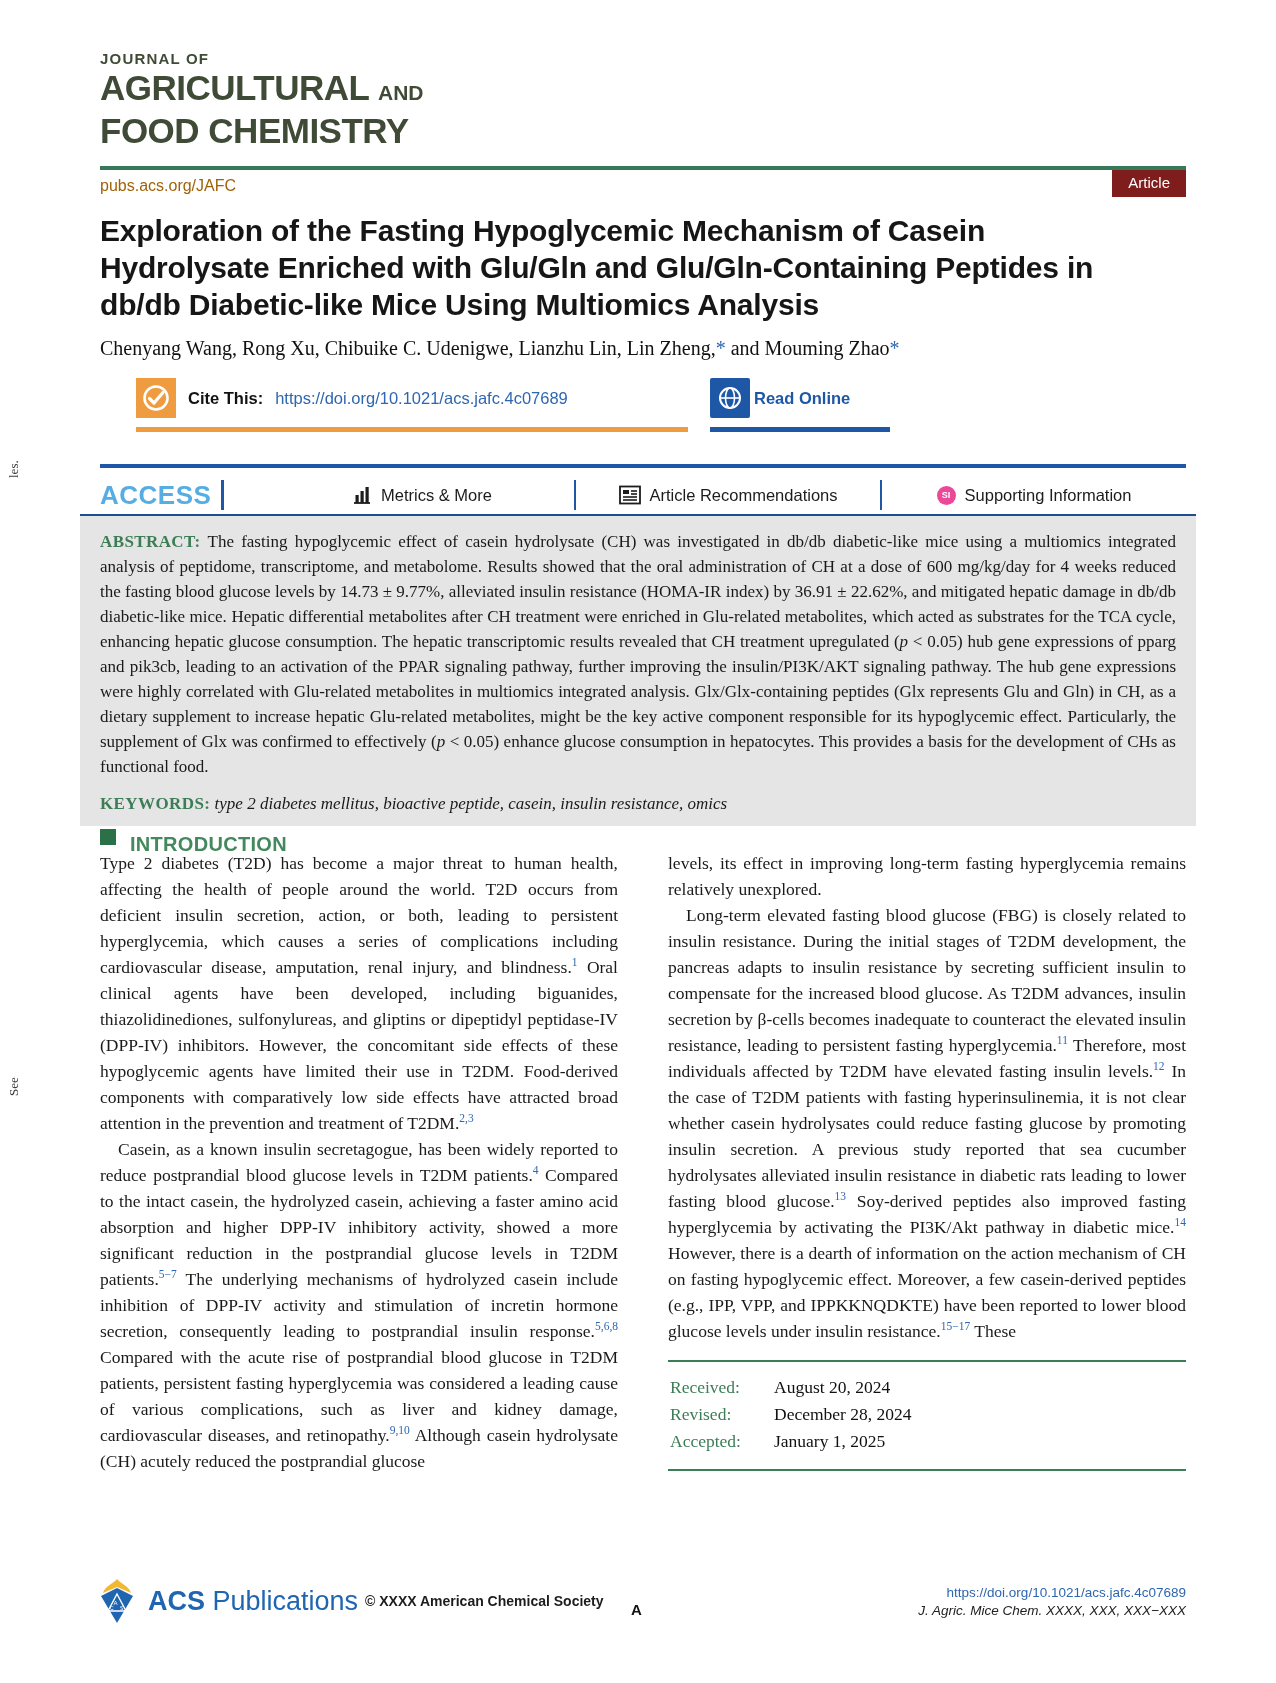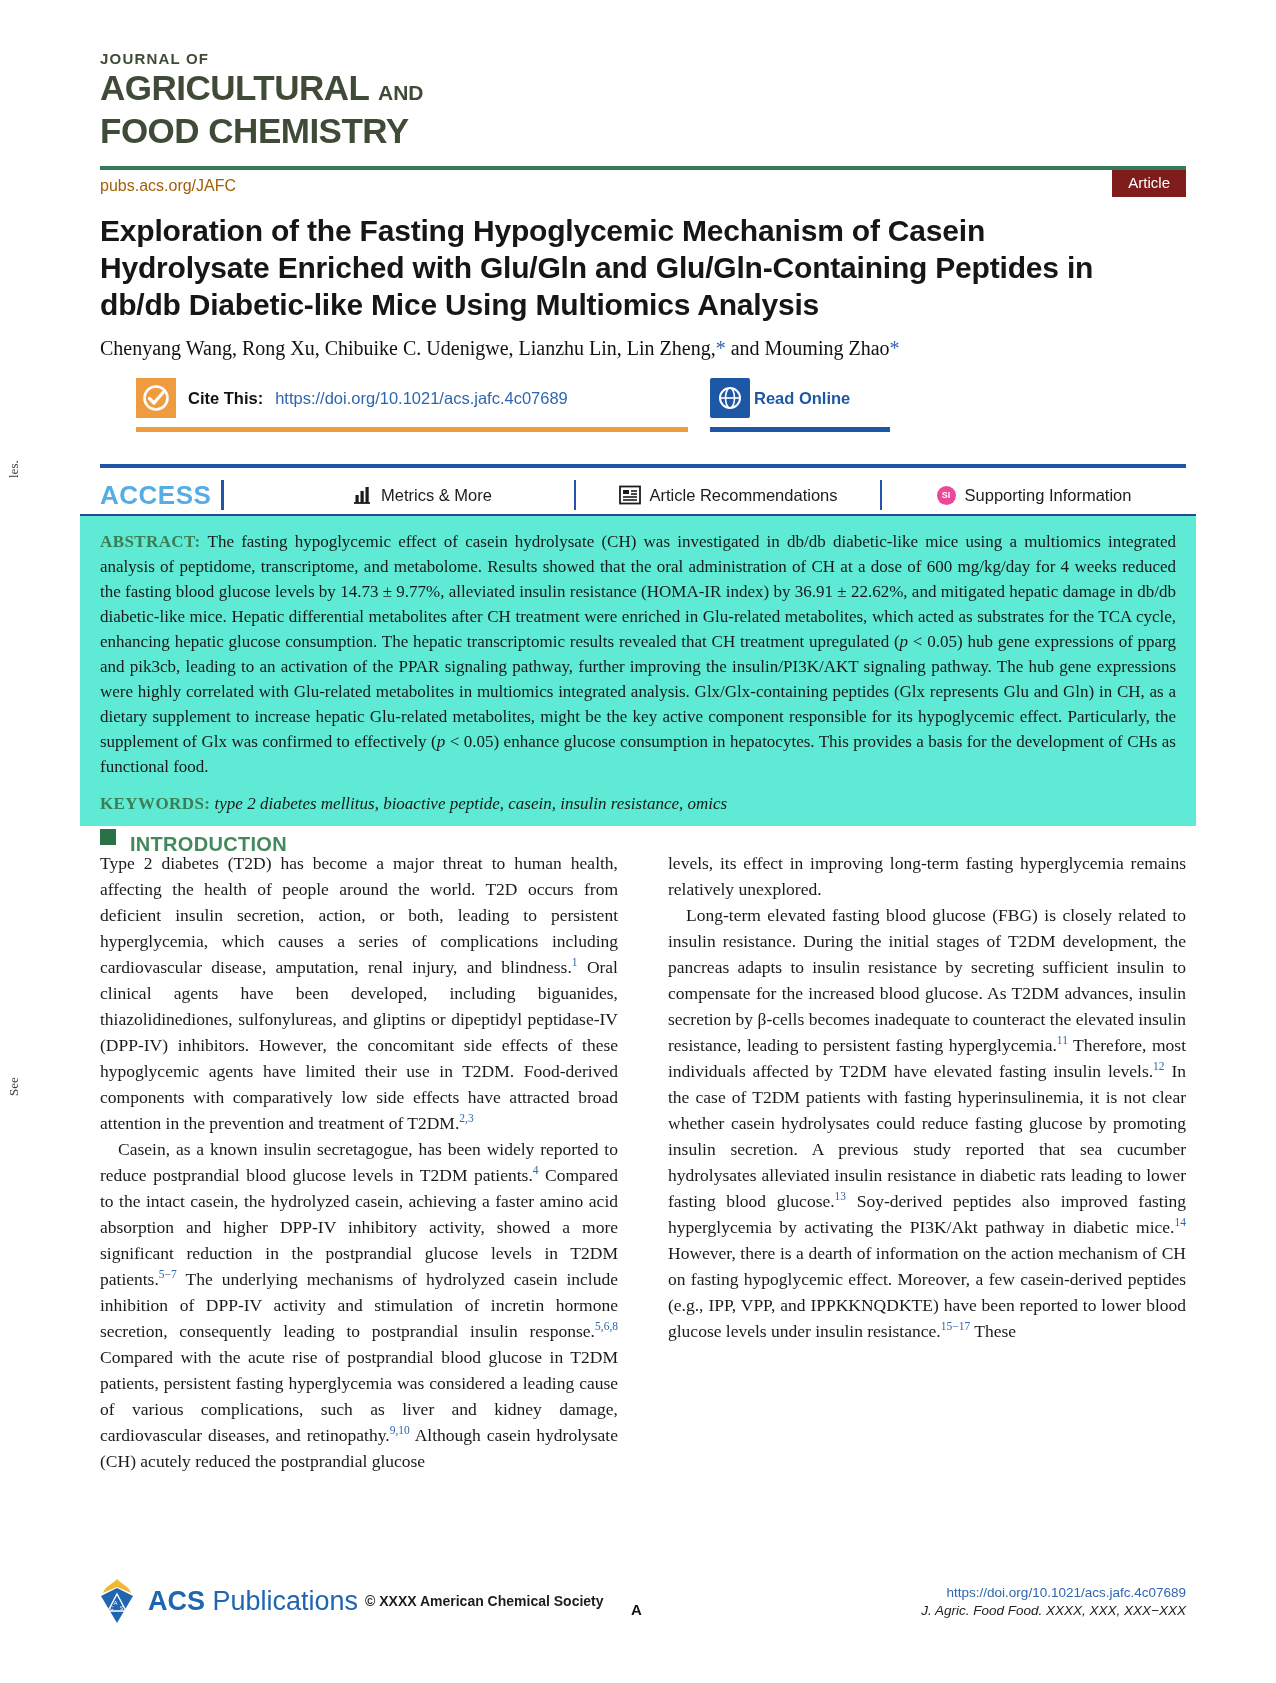--- a/index.html
+++ b/index.html
@@ -48,21 +48,21 @@
   .access-left{display:flex;align-items:center;width:170px;}
   .access-label{font-size:26px;font-weight:bold;color:#56ade4;letter-spacing:0.5px;}
   .access-tallbar{width:3px;height:30px;background:#2056a7;margin-left:10px;}
   .access-item{flex:1;display:flex;justify-content:center;align-items:center;gap:9px;
                font-size:16.5px;color:#1c1c1c;cursor:pointer;}
   .access-sep{width:2px;height:30px;background:#2056a7;}
   .si-badge{width:19px;height:19px;border-radius:50%;background:#ec4899;color:#fff;display:flex;
             align-items:center;justify-content:center;font:bold 9px "Liberation Sans",sans-serif;}
 
   
-  .abstract-box{position:absolute;left:80px;right:80px;top:514px;background:#5eead4;
+  .abstract-box{position:absolute;left:80px;right:80px;top:514px;background:#e5e5e5;
                 border-top:2.5px solid #1e4f8c;padding:13px 20px 10px 20px;min-height:270px;}
   .abstract-text{margin:0;font-size:17px;line-height:25px;text-align:justify;color:#191919;}
   .label-green{color:#3c7d55;font-weight:bold;letter-spacing:0.4px;}
   .keywords-line{margin:12px 0 0 0;font-size:17px;line-height:25px;}
   .keywords-text{font-style:italic;}
 
   
   .intro-heading{position:absolute;left:100px;top:818px;display:flex;align-items:center;gap:14px;}
   .intro-square{width:16px;height:16px;background:#2c7048;}
   .intro-title{font:bold 20px "Liberation Sans",sans-serif;color:#44885d;letter-spacing:0.3px;margin-top:15px;}
@@ -192,35 +192,49 @@
   <div class="col col-left">
       <p class="body-p">Type 2 diabetes (T2D) has become a major threat to human health, affecting the health of people around the world. T2D occurs from deficient insulin secretion, action, or both, leading to persistent hyperglycemia, which causes a series of complications including cardiovascular disease, amputation, renal injury, and blindness.<sup class="ref">1</sup> Oral clinical agents have been developed, including biguanides, thiazolidinediones, sulfonylureas, and gliptins or dipeptidyl peptidase-IV (DPP-IV) inhibitors. However, the concomitant side effects of these hypoglycemic agents have limited their use in T2DM. Food-derived components with comparatively low side effects have attracted broad attention in the prevention and treatment of T2DM.<sup class="ref">2,3</sup></p>
       <p class="body-p indent">Casein, as a known insulin secretagogue, has been widely reported to reduce postprandial blood glucose levels in T2DM patients.<sup class="ref">4</sup> Compared to the intact casein, the hydrolyzed casein, achieving a faster amino acid absorption and higher DPP-IV inhibitory activity, showed a more significant reduction in the postprandial glucose levels in T2DM patients.<sup class="ref">5−7</sup> The underlying mechanisms of hydrolyzed casein include inhibition of DPP-IV activity and stimulation of incretin hormone secretion, consequently leading to postprandial insulin response.<sup class="ref">5,6,8</sup> Compared with the acute rise of postprandial blood glucose in T2DM patients, persistent fasting hyperglycemia was considered a leading cause of various complications, such as liver and kidney damage, cardiovascular diseases, and retinopathy.<sup class="ref">9,10</sup> Although casein hydrolysate (CH) acutely reduced the postprandial glucose</p>
     </div>
 
   <div class="col col-right">
     <div>
         <p class="body-p">levels, its effect in improving long-term fasting hyperglycemia remains relatively unexplored.</p>
         <p class="body-p indent">Long-term elevated fasting blood glucose (FBG) is closely related to insulin resistance. During the initial stages of T2DM development, the pancreas adapts to insulin resistance by secreting sufficient insulin to compensate for the increased blood glucose. As T2DM advances, insulin secretion by β-cells becomes inadequate to counteract the elevated insulin resistance, leading to persistent fasting hyperglycemia.<sup class="ref">11</sup> Therefore, most individuals affected by T2DM have elevated fasting insulin levels.<sup class="ref">12</sup> In the case of T2DM patients with fasting hyperinsulinemia, it is not clear whether casein hydrolysates could reduce fasting glucose by promoting insulin secretion. A previous study reported that sea cucumber hydrolysates alleviated insulin resistance in diabetic rats leading to lower fasting blood glucose.<sup class="ref">13</sup> Soy-derived peptides also improved fasting hyperglycemia by activating the PI3K/Akt pathway in diabetic mice.<sup class="ref">14</sup> However, there is a dearth of information on the action mechanism of CH on fasting hypoglycemic effect. Moreover, a few casein-derived peptides (e.g., IPP, VPP, and IPPKKNQDKTE) have been reported to lower blood glucose levels under insulin resistance.<sup class="ref">15−17</sup> These</p>
       </div>
+    <div class="dates-box">
+      <div class="date-row">
+        <span class="date-label">Received:</span>
+        <span class="date-value">August 20, 2024</span>
+      </div>
+      <div class="date-row">
+        <span class="date-label">Revised:</span>
+        <span class="date-value">December 28, 2024</span>
+      </div>
+      <div class="date-row">
+        <span class="date-label">Accepted:</span>
+        <span class="date-value">January 1, 2025</span>
+      </div>
+    </div>
   </div>
 
   <div class="footer-acs">
     <span>
       <svg width="42" height="46" viewBox="0 0 42 46">
         <path d="M21 1 C25 6 33 8 35 15 L21 9 L7 15 C9 8 17 6 21 1 Z" fill="#f2b832"></path>
         <polygon points="21,10 37,18 21,45 5,18" fill="#1f65b0"></polygon>
         <polygon points="21,16 30,33 12,33" fill="none" stroke="#ffffff" stroke-width="1.4"></polygon>
         <text x="17.5" y="27" font-size="6" fill="#ffffff" font-family="Liberation Sans, sans-serif">A</text>
         <text x="14" y="32" font-size="5" fill="#ffffff" font-family="Liberation Sans, sans-serif">C</text>
         <text x="24" y="32" font-size="5" fill="#ffffff" font-family="Liberation Sans, sans-serif">S</text>
       </svg>
     </span>
     <span class="acs-text"><b>ACS</b><span> Publications</span></span>
   </div>
   <div class="footer-copy">© XXXX American Chemical Society</div>
   <div class="page-letter">A</div>
   <div class="footer-right">
     <a class="footer-doi" href="#">https://doi.org/10.1021/acs.jafc.4c07689</a>
-    <div class="footer-cite">J. Agric. Food Food. XXXX, XXX, XXX−XXX</div>
+    <div class="footer-cite">J. Agric. Mice Chem. XXXX, XXX, XXX−XXX</div>
   </div>
 
 </div>
 
 </body></html>

